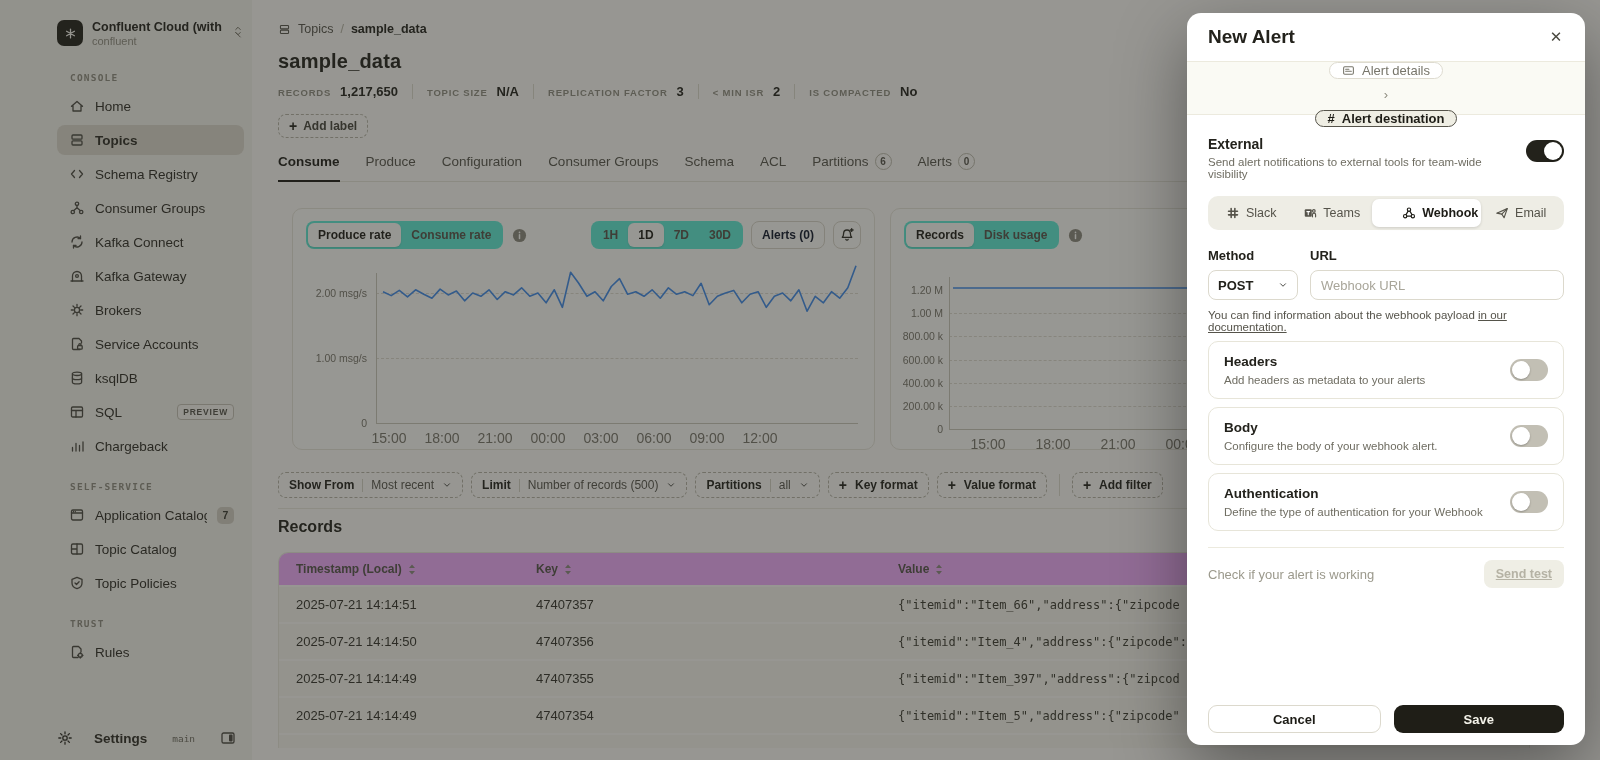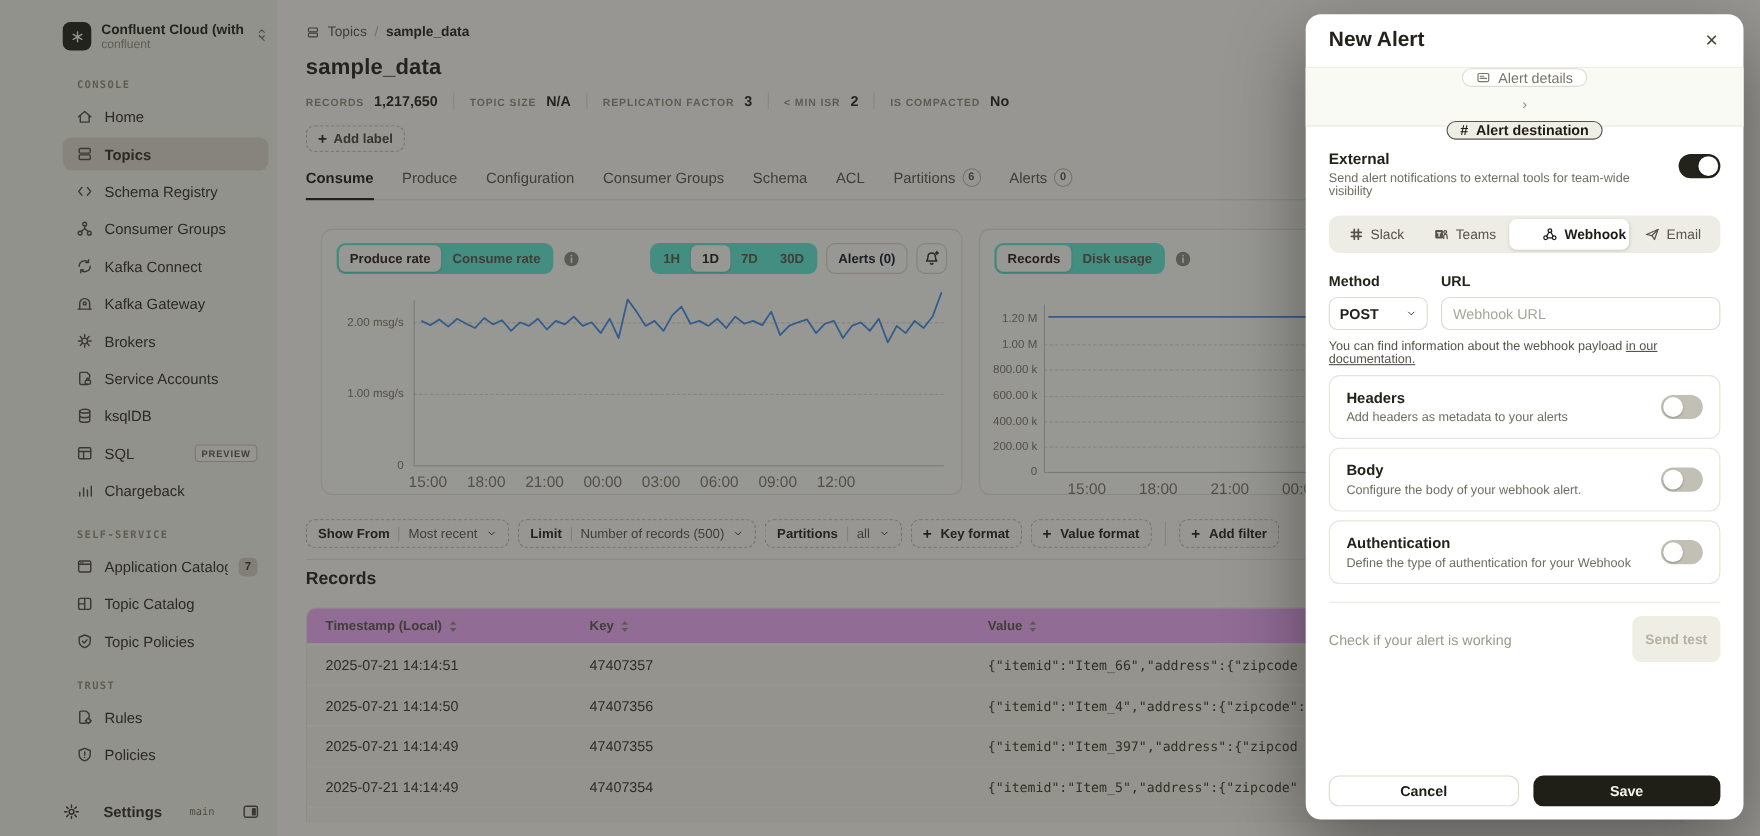--- a/index.html
+++ b/index.html
@@ -128,21 +128,21 @@
   .txt-input::placeholder { color:#a8a599; }
   .help { margin-top:9px; font-size:11.5px; color:#55534a; }
   .help a { color:#55534a; text-decoration:underline; cursor:pointer; }
   .mcard { margin-top:8px; border:1px solid #e7e5d9; border-radius:10px; padding:12px 15px; display:flex; align-items:center; }
   .mcard:first-of-type { margin-top:12px; }
   .mcard-title { font-size:13.5px; font-weight:700; }
   .mcard-desc { font-size:11.5px; color:#6f6d62; margin-top:5px; }
   .m-div { margin-top:16px; border-top:1px solid #eceade; }
   .test-row { margin-top:12px; display:flex; align-items:center; }
   .test-text { font-size:13px; color:#9b998c; }
-  .send-test { margin-left:auto; height:42px; padding:0 12px; background:#efeee5; border-radius:8px; font-size:12.5px; font-weight:600; color:#b5b2a4; display:flex; align-items:center; cursor:default; }
+  .send-test { margin-left:auto; height:28px; padding:0 12px; background:#efeee5; border-radius:8px; font-size:12.5px; font-weight:600; color:#b5b2a4; display:flex; align-items:center; cursor:default;text-decoration:underline; }
   .m-foot { position:absolute; bottom:12px; left:21px; right:21px; display:flex; gap:13px; }
   .btn { flex:1; height:28px; border-radius:9px; display:flex; align-items:center; justify-content:center; font-size:13px; font-weight:700; cursor:pointer; }
   .btn.cancel { border:1px solid #dcd9cd; background:#fff; color:#1d1c16; }
   .btn.save { background:#1f1e17; color:#f4f3ea; }
 </style>
 </head>
 <body>
 
 <div class="screen">
 
@@ -277,27 +277,20 @@
 
     <div class="sec-label">TRUST</div>
     <nav class="nav">
       <div class="nav-item">
         <svg class="ic" viewBox="0 0 16 16">
             <path d="M9 13.5H4.5a1 1 0 0 1-1-1v-9a1 1 0 0 1 1-1h5L12 5v3"></path>
             <circle cx="11.3" cy="11.3" r="2"></circle>
             <path d="M11.3 8.6v1M11.3 13v1M8.6 11.3h1M13 11.3h1"></path>
           </svg>
         <span class="nav-label">Rules</span>
-      </div>
-      <div class="nav-item">
-        <svg class="ic" viewBox="0 0 16 16">
-            <path d="M8 2.3 13 4.3V8c0 3-2.2 4.9-5 5.7C5.2 12.9 3 11 3 8V4.3z"></path>
-            <path d="M8 5.5v3M8 10.6h.01"></path>
-          </svg>
-        <span class="nav-label">Policies</span>
       </div>
     </nav>
 
     <div class="side-foot">
       <span class="settings">
         <svg class="ic" viewBox="0 0 16 16">
             <circle cx="8" cy="8" r="2.2"></circle>
             <path d="M8 1.8v2M8 12.2v2M1.8 8h2M12.2 8h2M3.6 3.6l1.4 1.4M11 11l1.4 1.4M12.4 3.6 11 5M3.6 12.4 5 11"></path>
           </svg>
         <span>Settings</span>

